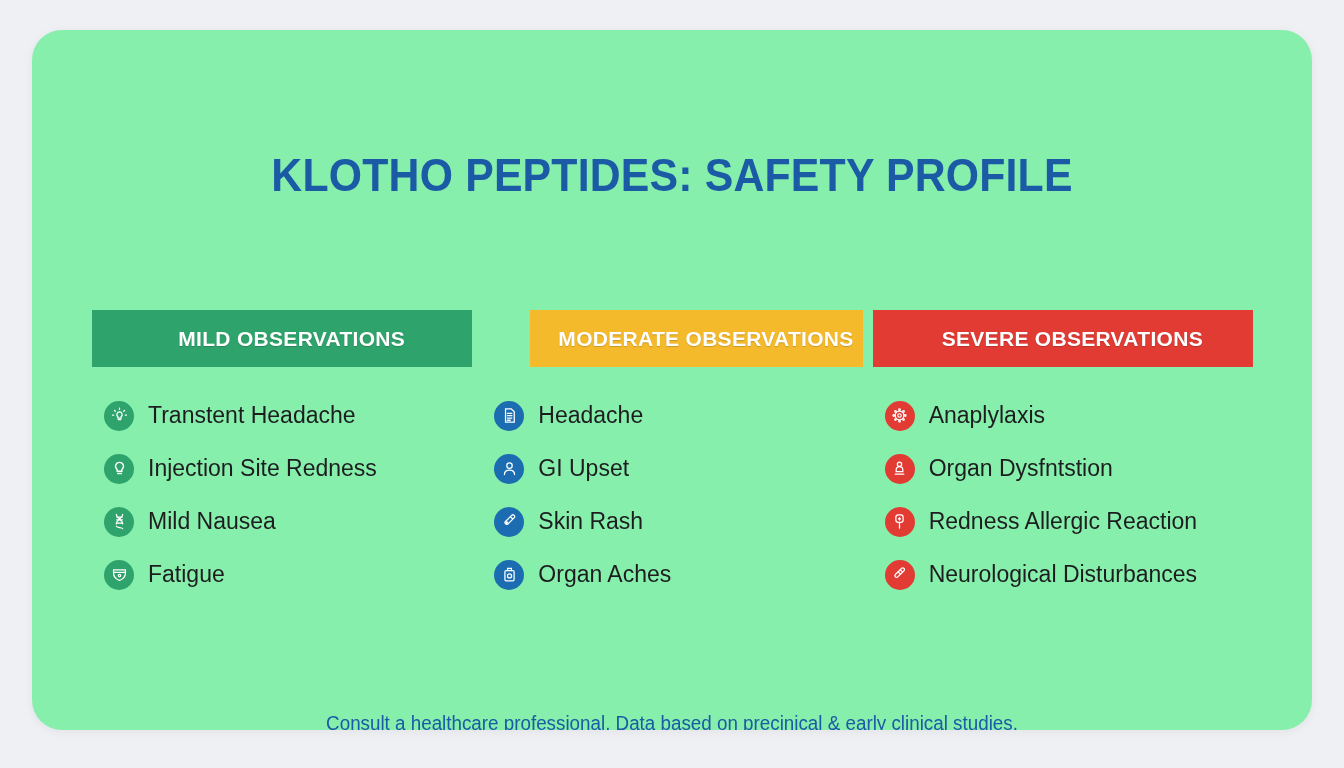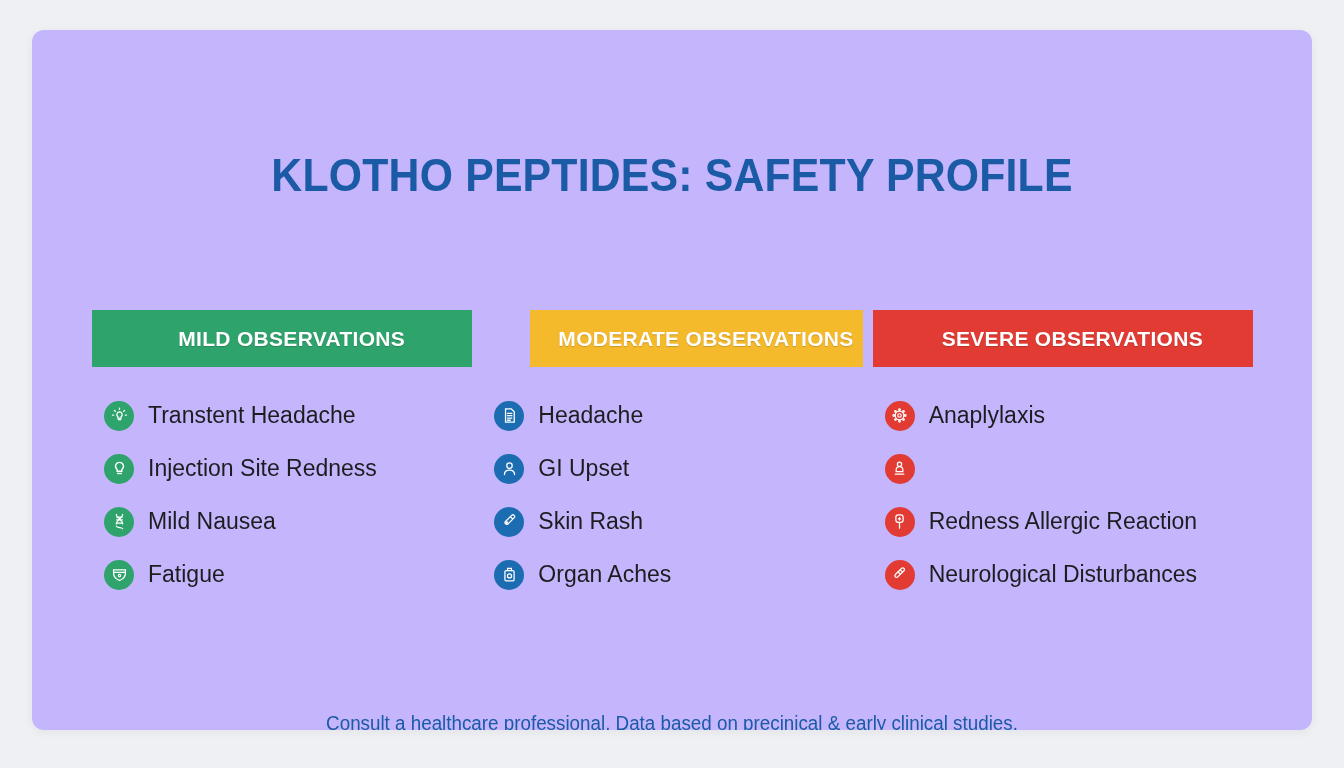--- a/index.html
+++ b/index.html
@@ -17,22 +17,22 @@
     position: relative;
     width: 1344px;
     height: 768px;
     box-sizing: border-box;
     padding: 30px 32px 38px 32px;
   }
   .card {
     position: relative;
     width: 100%;
     height: 100%;
-    background: #c4b5fd;
-    border-radius: 12px;
+    background: #86efac;
+    border-radius: 30px;
     box-shadow: 0 2px 10px rgba(30, 40, 60, 0.06);
     box-sizing: border-box;
     overflow: hidden;
   }
 
   
   .title {
     position: absolute;
     top: 118px;
     left: 0;
@@ -266,20 +266,21 @@
           </li>
 
           <li class="item">
             <span class="item-icon red-bg">
               <svg width="19" height="19" viewBox="0 0 24 24" fill="none" stroke="#ffffff" stroke-width="1.6" stroke-linecap="round">
                 <circle cx="12" cy="6.6" r="2.7"></circle>
                 <path d="M12 9.6c-2.6 0-4.2 2-4.2 4.4v2h8.4v-2c0-2.4-1.6-4.4-4.2-4.4z"></path>
                 <line x1="6.6" y1="19.2" x2="17.4" y2="19.2"></line>
               </svg>
             </span>
+            <span class="item-label">Organ Dysfntstion</span>
           </li>
 
           <li class="item">
             <span class="item-icon red-bg">
               <svg width="19" height="19" viewBox="0 0 24 24" fill="none" stroke="#ffffff" stroke-width="1.6" stroke-linecap="round">
                 <rect x="7.4" y="3.6" width="9.2" height="9.6" rx="3"></rect>
                 <path d="M12 7v3.2M10.6 8.6h2.8"></path>
                 <line x1="12" y1="13.2" x2="12" y2="20.4"></line>
               </svg>
             </span>

